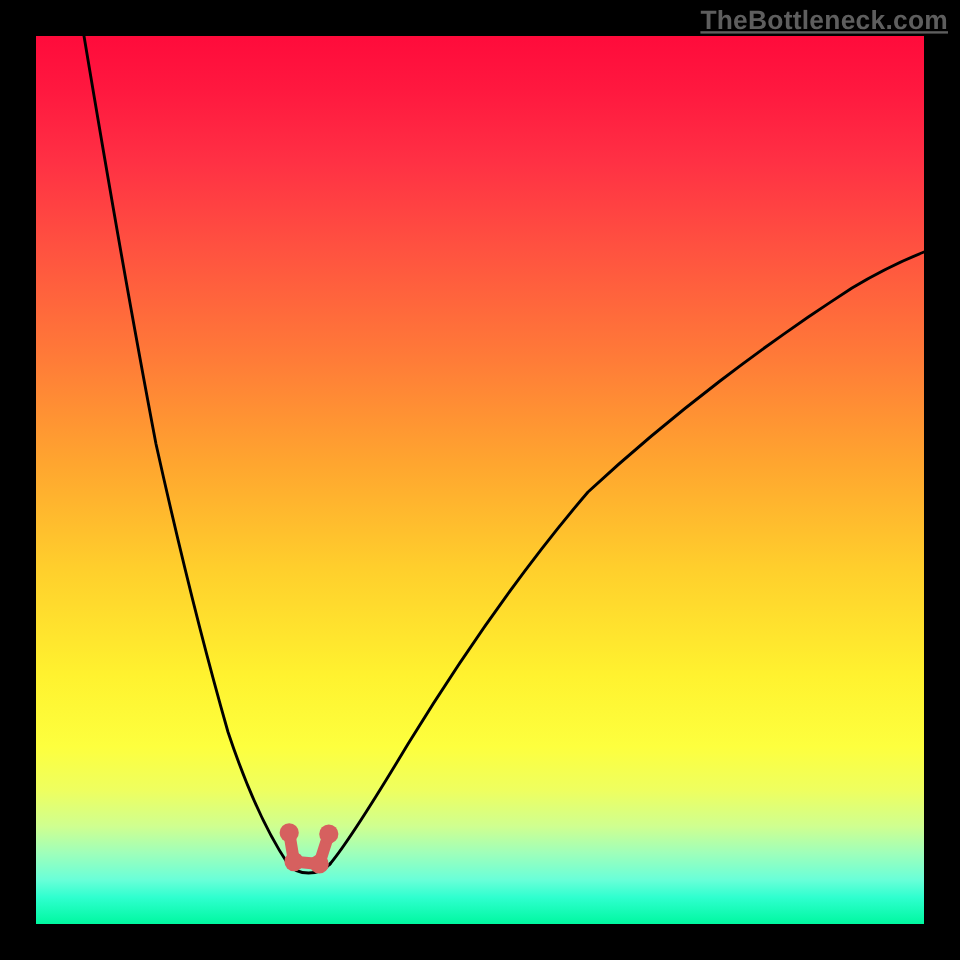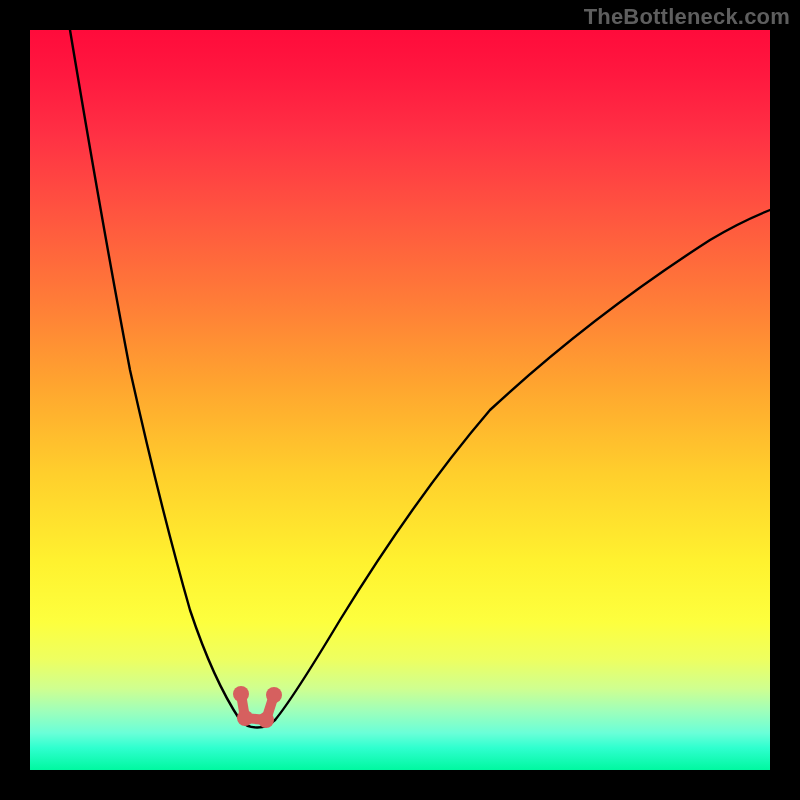--- a/index.html
+++ b/index.html
@@ -37,20 +37,21 @@
   }
   .watermark {
     position: absolute;
     top: 4px;
     right: 10px;
     color: #5e5e5e;
     font-size: 22px;
     font-weight: 600;
     letter-spacing: 0.2px;
     user-select: none;
+    text-decoration: underline;
   }
   svg.curve {
     position: absolute;
     left: 0;
     top: 0;
     width: 740px;
     height: 740px;
     overflow: visible;
   }
   .curve path.main {

